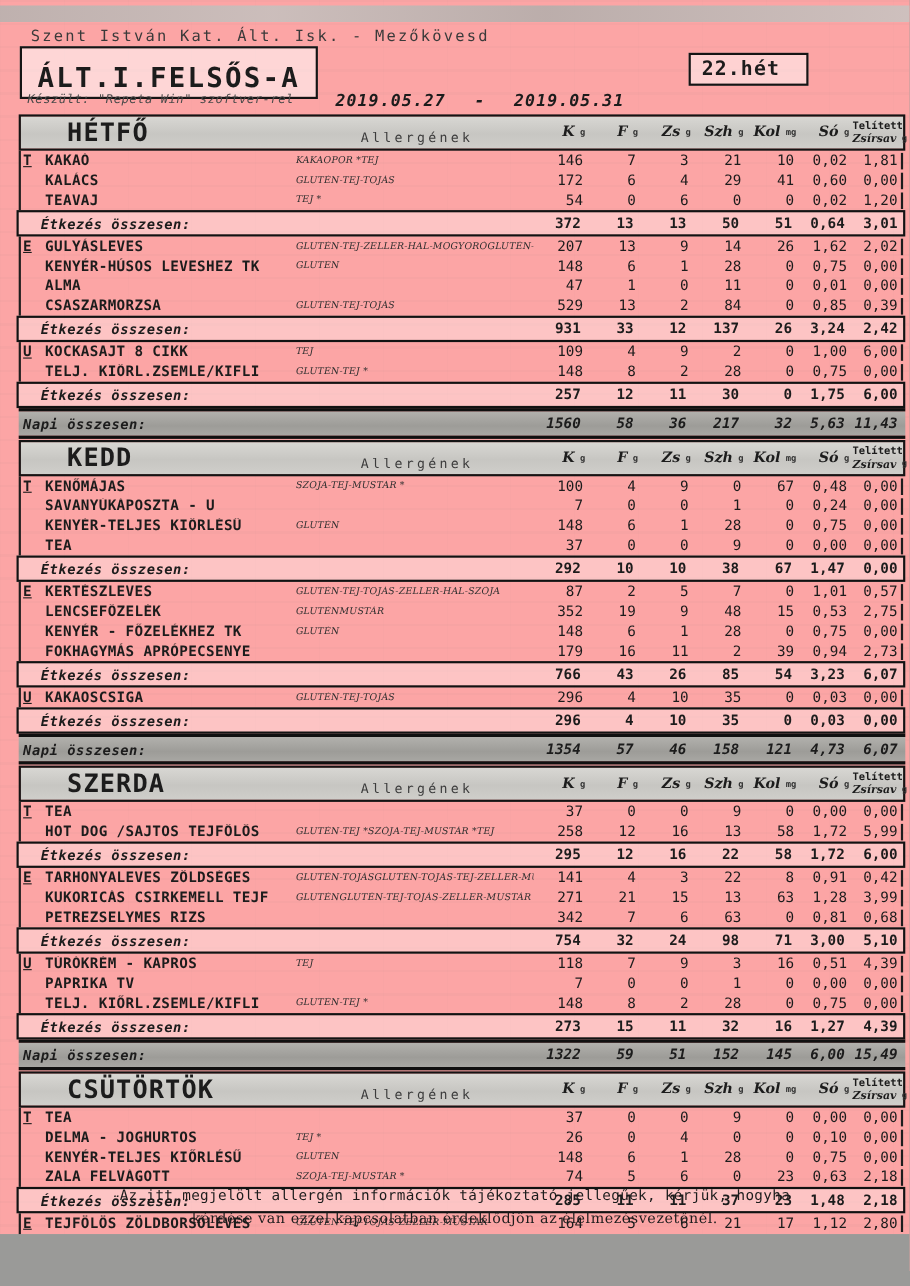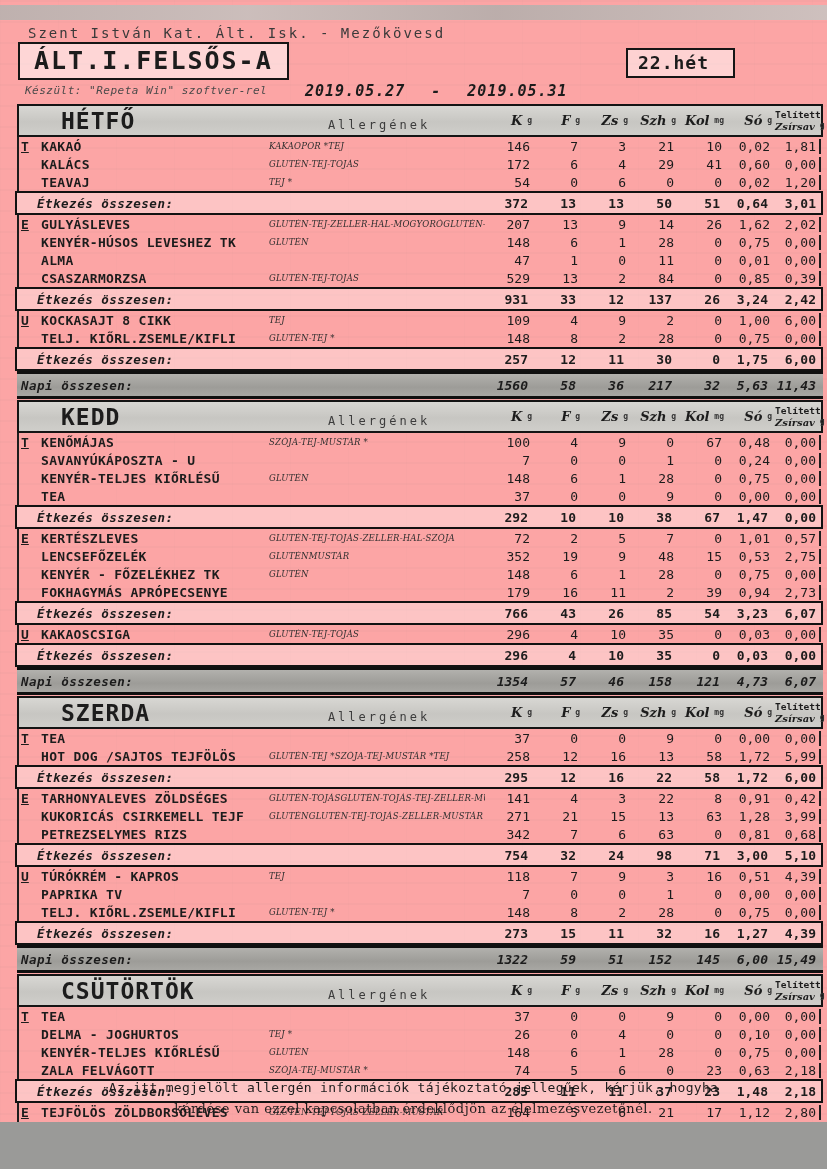--- a/index.html
+++ b/index.html
@@ -9,21 +9,21 @@
   .page::before{content:""; position:absolute; inset:0; pointer-events:none; opacity:.5;
     background:
       repeating-linear-gradient(180deg, rgba(120,120,118,.07) 0 2px, rgba(0,0,0,0) 2px 21px),
       repeating-linear-gradient(90deg, rgba(120,120,118,.05) 0 1px, rgba(0,0,0,0) 1px 58px);}
   .topband{position:absolute; top:5px; left:0; right:0; height:15px; background:linear-gradient(90deg,#b4b3b0,#c3c2bf 30%,#b0afac 60%,#c6c5c2); opacity:.85;}
 
   .school{position:absolute; top:25px; left:28px; font-size:14px; letter-spacing:2px; color:#3a3a3a;}
 
   .hdr{position:absolute; top:42px; left:0; right:0; height:38px;}
   .classbox{position:absolute; left:18px; top:0; border:2px solid #151515; background:rgba(255,255,255,.55);
-    padding:2px 14px 3px; font-size:25px; font-weight:bold; letter-spacing:2px;text-align:right;}
+    padding:12px 14px 3px; font-size:25px; font-weight:bold; letter-spacing:2px;text-align:right;}
   .etlap{position:absolute; left:366px; top:5px; border:2px solid #151515; border-radius:17px; background:rgba(255,255,255,.55);
     padding:1px 22px 3px; font-family:"DejaVu Serif","Liberation Serif",serif; font-style:italic; font-weight:bold;
     font-size:21px; letter-spacing:7px;}
   .week{position:absolute; left:626px; top:6px; border:2px solid #151515; background:rgba(255,255,255,.5);
     padding:2px 24px 3px 10px; font-size:18px; font-weight:bold; letter-spacing:1px;}
 
   .subhdr{position:absolute; top:82px; left:0; right:0; height:18px;}
   .madewith{position:absolute; left:25px; top:2px; font-size:11px; font-style:italic; color:#4a4a4a; letter-spacing:.5px;}
   .dates{position:absolute; left:305px; top:0; font-size:15px; font-weight:bold; font-style:italic; letter-spacing:1px;}
   .dates span{margin-right:26px;}
@@ -323,21 +323,21 @@
           <div class="val">38</div>
           <div class="val">67</div>
           <div class="val">1,47</div>
           <div class="val">0,00</div>
         </div>
         <div class="grp">
           <div class="meal-row">
             <div class="mk">E</div>
             <div class="mname">KERTÉSZLEVES</div>
             <div class="mallerg">GLUTÉN-TEJ-TOJÁS-ZELLER-HAL-SZÓJA</div>
-            <div class="val">72</div>
+            <div class="val">87</div>
             <div class="val">2</div>
             <div class="val">5</div>
             <div class="val">7</div>
             <div class="val">0</div>
             <div class="val">1,01</div>
             <div class="val">0,57</div>
           </div>
           <div class="meal-row">
             <div class="mk"></div>
             <div class="mname">LENCSEFŐZELÉK</div>

